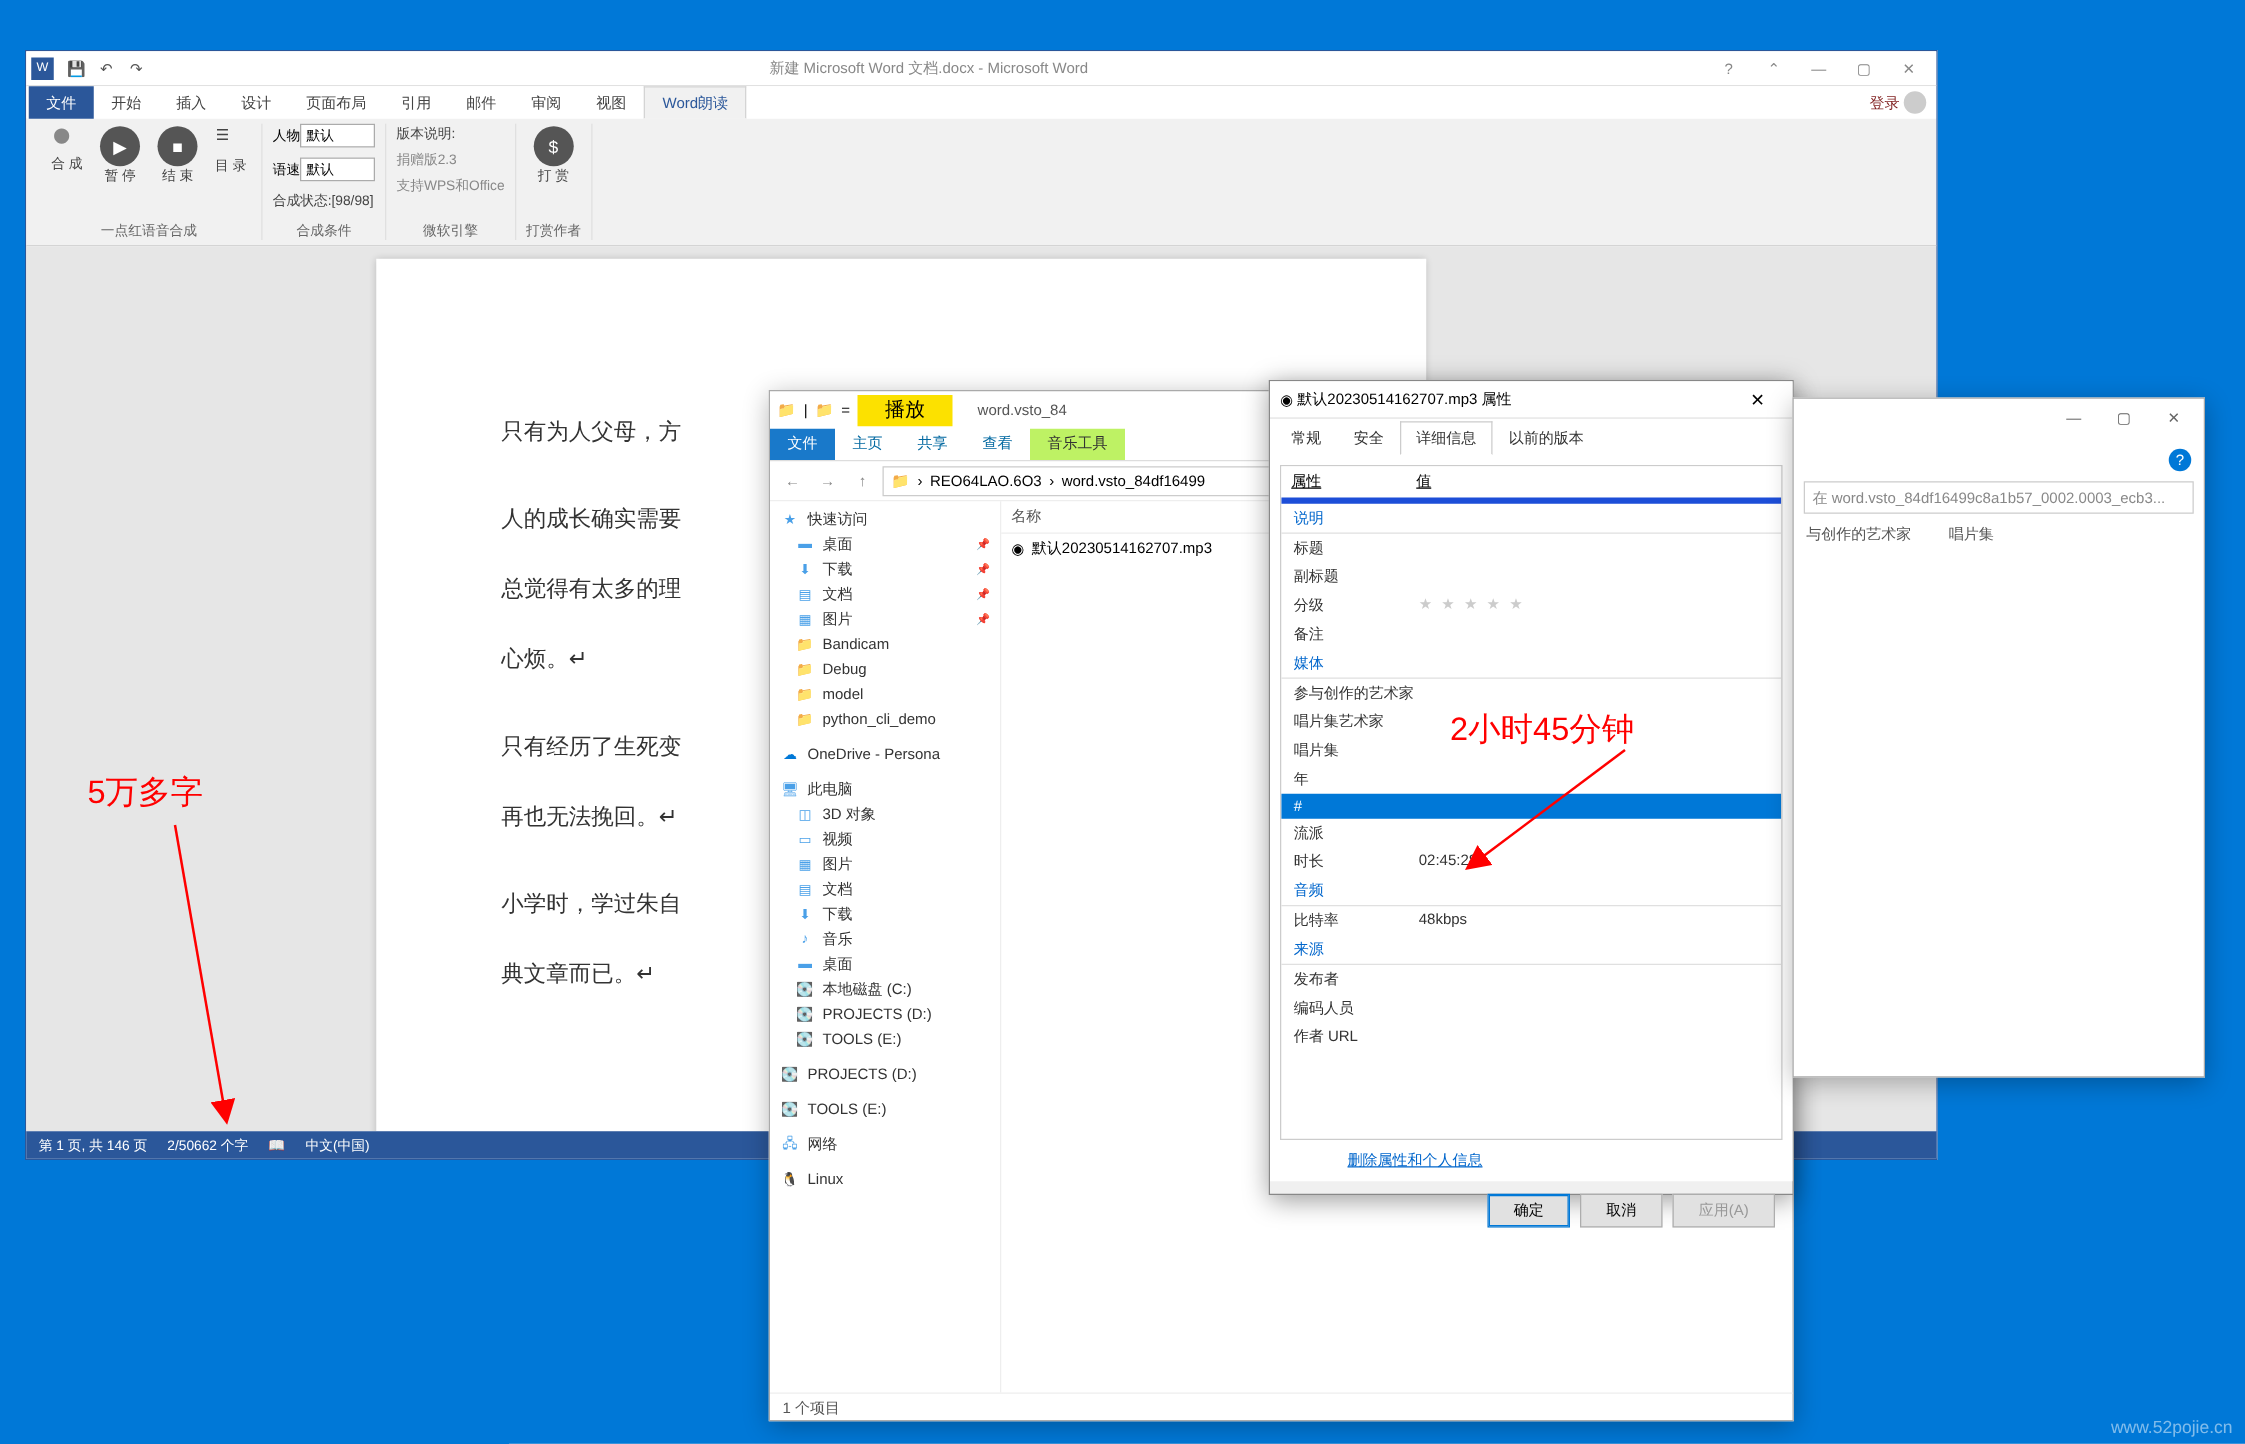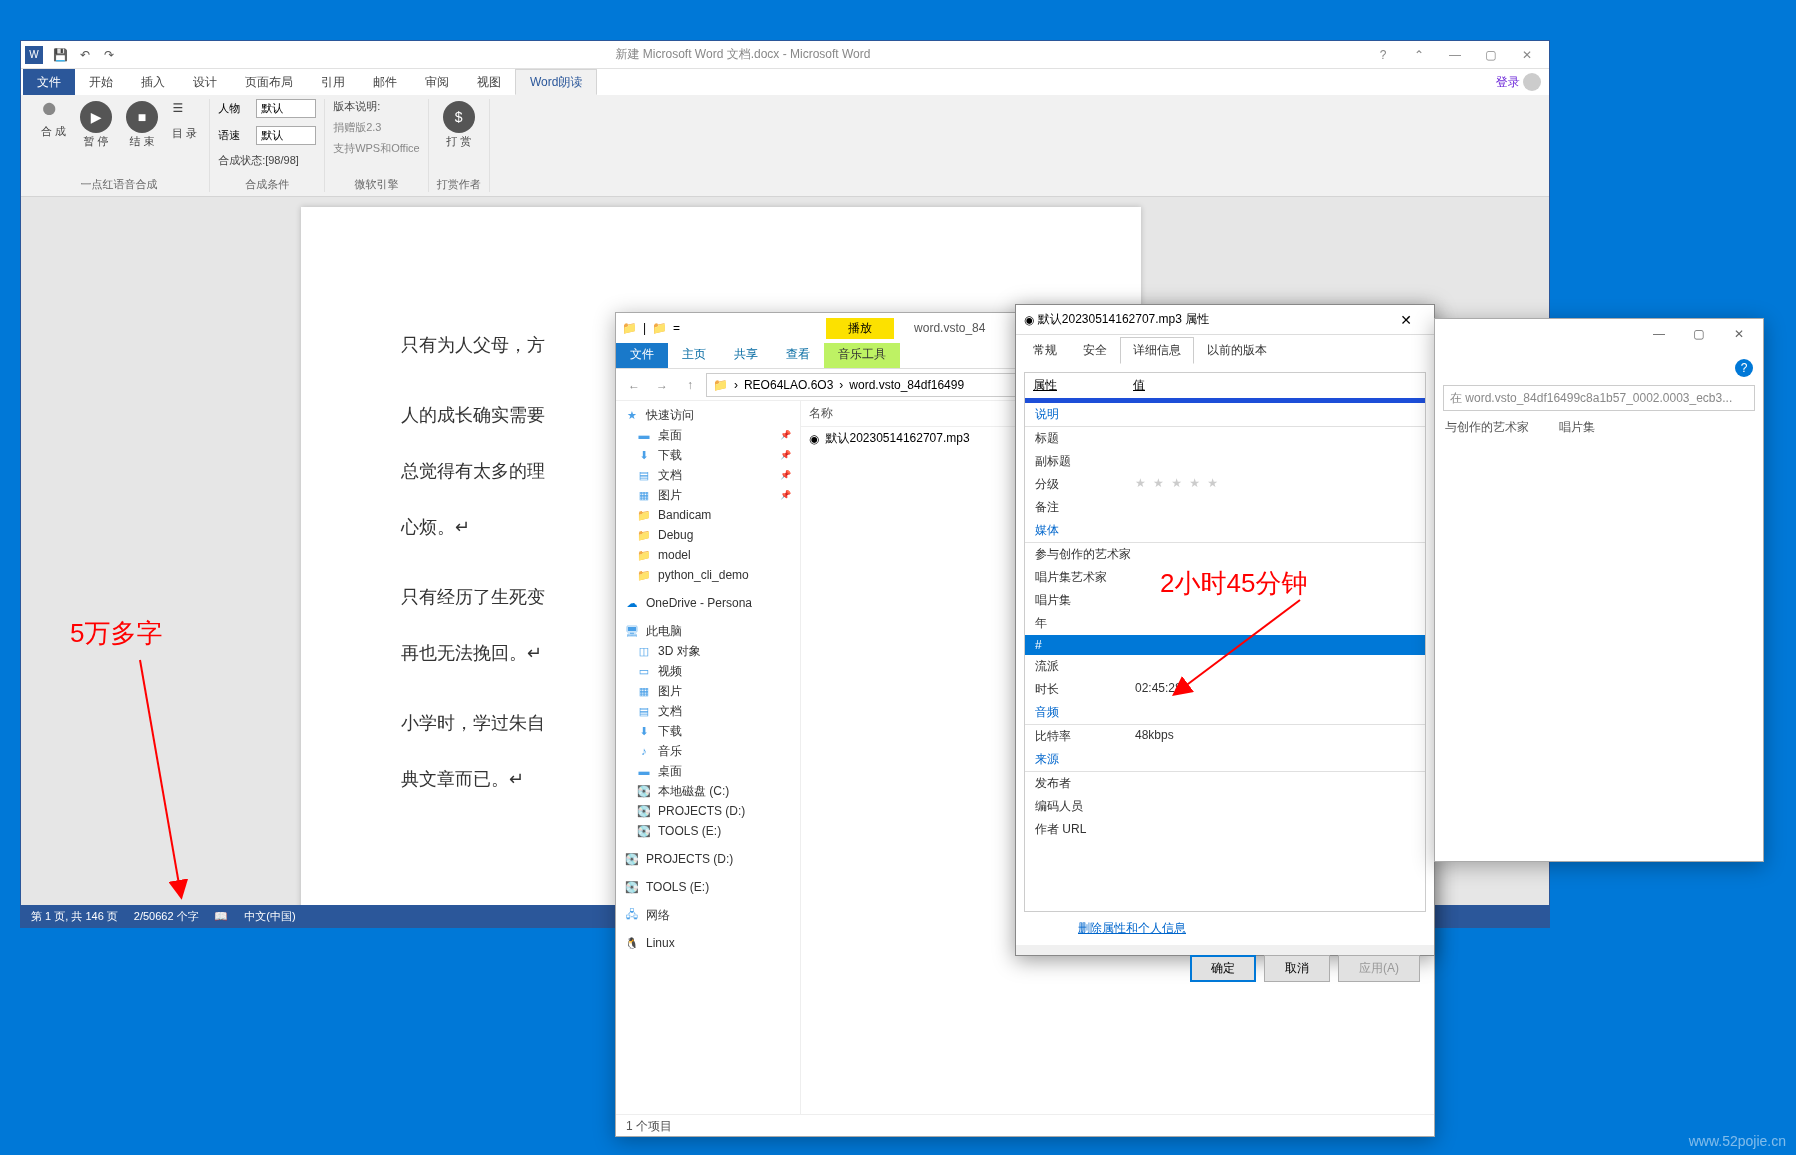--- a/index.html
+++ b/index.html
@@ -8,29 +8,29 @@
 .word-titlebar{height:28px;background:#fff;display:flex;align-items:center;padding:0 4px;border-bottom:1px solid #e1e1e1;}
 .word-icon{width:18px;height:18px;background:#2b579a;color:#fff;font-size:10px;display:flex;align-items:center;justify-content:center;margin-right:6px;}
 .qat-btn{width:22px;height:22px;display:flex;align-items:center;justify-content:center;color:#555;margin:0 1px;}
 .word-title{flex:1;text-align:center;color:#888;font-size:12px;}
 .win-btns{display:flex;}
 .win-btn{width:36px;height:26px;display:flex;align-items:center;justify-content:center;color:#888;}
 .ribbon-tabs{height:26px;display:flex;align-items:center;padding-left:2px;background:#fff;}
 .ribbon-tab{padding:0 14px;height:26px;display:flex;align-items:center;font-size:12px;color:#444;}
 .ribbon-tab.file{background:#2b579a;color:#fff;}
 .ribbon-tab.active{border:1px solid #d4d4d4;border-bottom:1px solid #f1f1f1;background:#f1f1f1;color:#2b579a;}
-.user-area{margin-left:auto;display:flex;align-items:center;padding-right:8px;color:#6d28d9;}
+.user-area{margin-left:auto;display:flex;align-items:center;padding-right:8px;color:#7f1d1d;}
 .ribbon-panel{height:102px;background:#f1f1f1;border-bottom:1px solid #d4d4d4;display:flex;padding:4px 8px;}
 .rgroup{display:flex;flex-direction:column;align-items:center;padding:0 8px;border-right:1px solid #e0e0e0;}
 .rgroup-items{display:flex;flex:1;align-items:flex-start;gap:6px;}
 .rgroup-label{font-size:11px;color:#666;margin-top:2px;}
 .rbtn{display:flex;flex-direction:column;align-items:center;gap:2px;padding:2px 4px;}
 .rbtn-icon{width:32px;height:32px;background:#555;border-radius:50%;display:flex;align-items:center;justify-content:center;color:#fff;font-size:14px;}
 .rbtn-lbl{font-size:11px;color:#444;text-align:center;line-height:12px;}
-.combo-row{display:flex;align-items:center;gap:16px;margin-bottom:2px;font-size:11px;}
+.combo-row{display:flex;align-items:center;gap:0;margin-bottom:2px;font-size:11px;}
 .combo{border:1px solid #ababab;background:#fff;padding:1px 16px 1px 4px;font-size:11px;min-width:60px;position:relative;}
 .doc-area{position:absolute;left:0;right:0;top:156px;bottom:22px;background:#e6e6e6;overflow:hidden;}
 .page{position:absolute;left:280px;top:10px;width:840px;background:#fff;box-shadow:0 0 6px rgba(0,0,0,0.2);padding:120px 100px;min-height:900px;}
 .para{font-size:18px;color:#333;line-height:36px;margin-bottom:20px;}
 .statusbar{position:absolute;left:0;right:0;bottom:0;height:22px;background:#2b579a;color:#fff;display:flex;align-items:center;padding:0 10px;font-size:11px;gap:16px;}
 .annot-red{position:absolute;color:#ff0000;font-size:26px;font-weight:400;}
 .explorer-window{position:absolute;left:615px;top:312px;width:820px;height:825px;background:#fff;border:1px solid #aaa;box-shadow:0 4px 20px rgba(0,0,0,0.3);}
 .exp-titlebar{height:30px;display:flex;align-items:center;padding:0 6px;}
 .exp-tabs{height:26px;display:flex;border-bottom:1px solid #ddd;}
 .exp-tab{padding:3px 14px;font-size:12px;color:#0369a1;}
@@ -208,21 +208,21 @@
     </defs>
   <line x1="140" y1="10" x2="20" y2="100" stroke="#ff0000" stroke-width="2" marker-end="url(#ah2)"></line>
 </svg>
 
 <div class="explorer-window">
   <div class="exp-titlebar">
     <span class="folder-ic">📁</span>
     <span style="margin:0 6px">|</span>
     <span class="folder-ic">📁</span>
     <span style="margin:0 6px">=</span>
-    <div style="background:#fce100;padding:2px 22px;margin-left:140px;font-size:12px">播放</div>
+    <div style="background:#fce100;padding:2px 22px;font-size:16px">播放</div>
     <div style="margin-left:20px;color:#555">word.vsto_84</div>
   </div>
   <div class="exp-tabs">
     <div class="exp-tab file">文件</div>
     <div class="exp-tab">主页</div>
     <div class="exp-tab">共享</div>
     <div class="exp-tab">查看</div>
     <div class="exp-tab music">音乐工具</div>
   </div>
   <div class="exp-addr">

